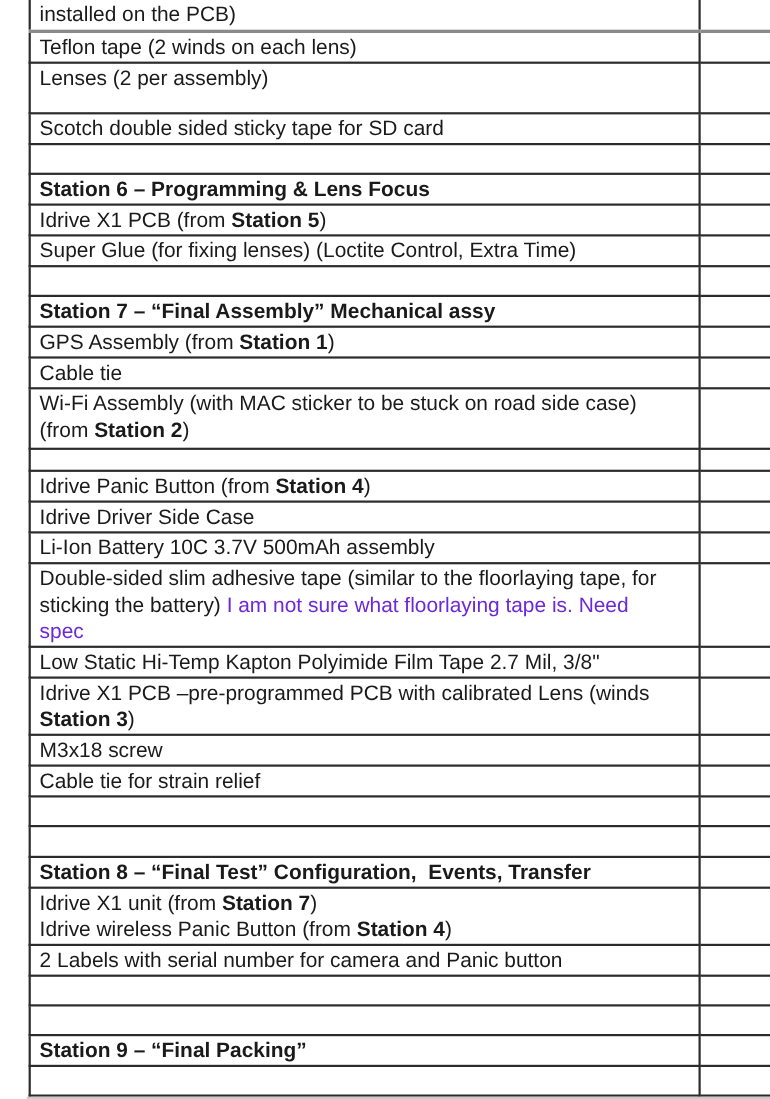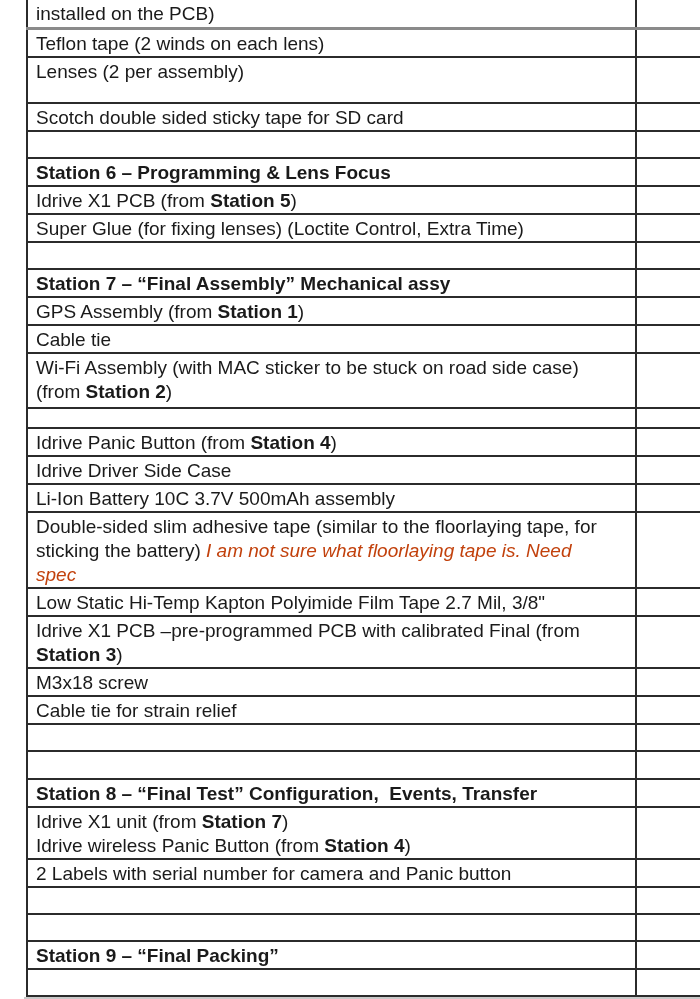--- a/index.html
+++ b/index.html
@@ -19,21 +19,21 @@
     border: 2px solid #2b2b2b;
     vertical-align: top;
     padding: 2px 4px 0 8px;
     font-size: 19px; line-height: 24px;
     color: #1a1a1a;
     overflow: hidden;
   }
   table.bom tr.first-row td { border-top: none; border-bottom: 3px solid #8a8a8a; }
   .line { white-space: pre; }
   .b { font-weight: bold; }
-  .red { color: #c2410c; font-style: italic; }
+  .red { color: #6d28d9; }
   
   .edge-r { position: absolute; right: 0; top: 0; width: 2px; height: 100%; background: #d8d8d8; }
   .edge-b { position: absolute; left: 0; bottom: 0; width: 100%; height: 2px; background: #c9c9c9; }
 </style>
 </head>
 <body>
 
 <div class="page">
   <table class="bom">
     <colgroup>
@@ -147,21 +147,21 @@
           <td></td>
         </tr>
         <tr style="height: 26px;">
           <td>
             <div class="line"><span>Low Static Hi-Temp Kapton Polyimide Film Tape 2.7 Mil, 3/8"</span></div>
           </td>
           <td></td>
         </tr>
         <tr style="height: 47px;">
           <td>
-            <div class="line"><span>Idrive X1 PCB –pre-programmed PCB with calibrated Final (from</span></div>
+            <div class="line"><span>Idrive X1 PCB –pre-programmed PCB with calibrated Lens (winds</span></div>
             <div class="line"><span class="b">Station 3</span><span>)</span></div>
           </td>
           <td></td>
         </tr>
         <tr style="height: 27px;">
           <td>
             <div class="line"><span>M3x18 screw</span></div>
           </td>
           <td></td>
         </tr>

